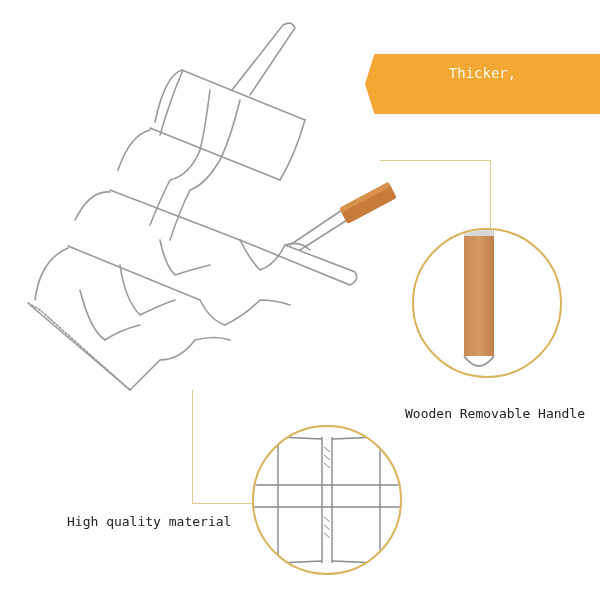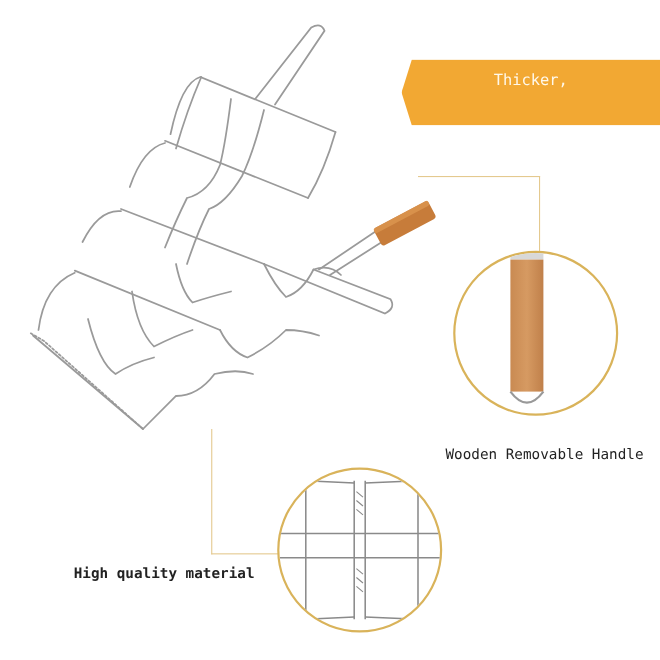--- a/index.html
+++ b/index.html
@@ -92,13 +92,13 @@
       <line x1="0" y1="58" x2="146" y2="58"></line>
       <line x1="0" y1="80" x2="146" y2="80"></line>
       <path d="M24 10 L68 12"></path>
       <path d="M78 12 L126 10"></path>
       <path d="M24 136 L68 134"></path>
       <path d="M78 134 L126 136"></path>
       <path d="M70 20 L76 25 M70 28 L76 33 M70 36 L76 41 M70 90 L76 95 M70 98 L76 103 M70 106 L76 111" stroke-width="1"></path>
     </g>
   </svg>
 </div>
-<div class="abs label" style="left:67px;top:514px;font-weight:bold;">High quality material</div>
+<div class="abs label" style="left:67px;top:514px;">High quality material</div>
 
 </body></html>

